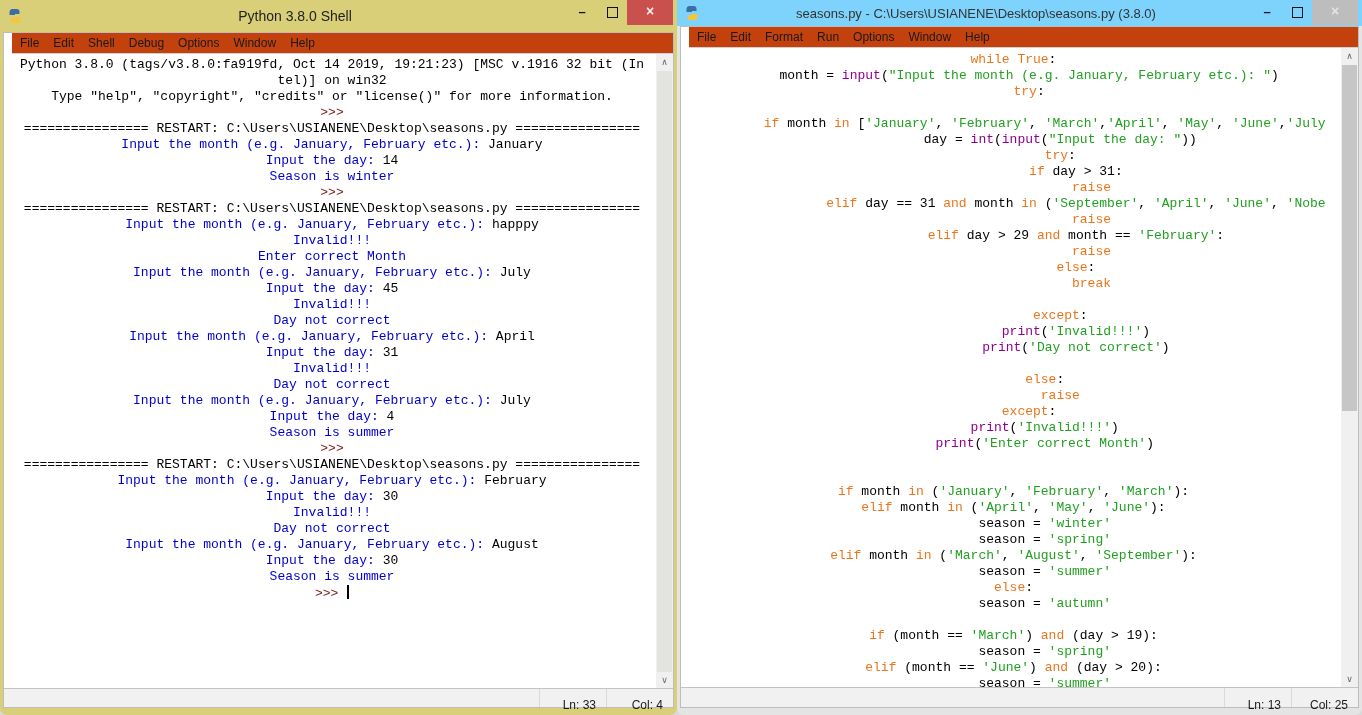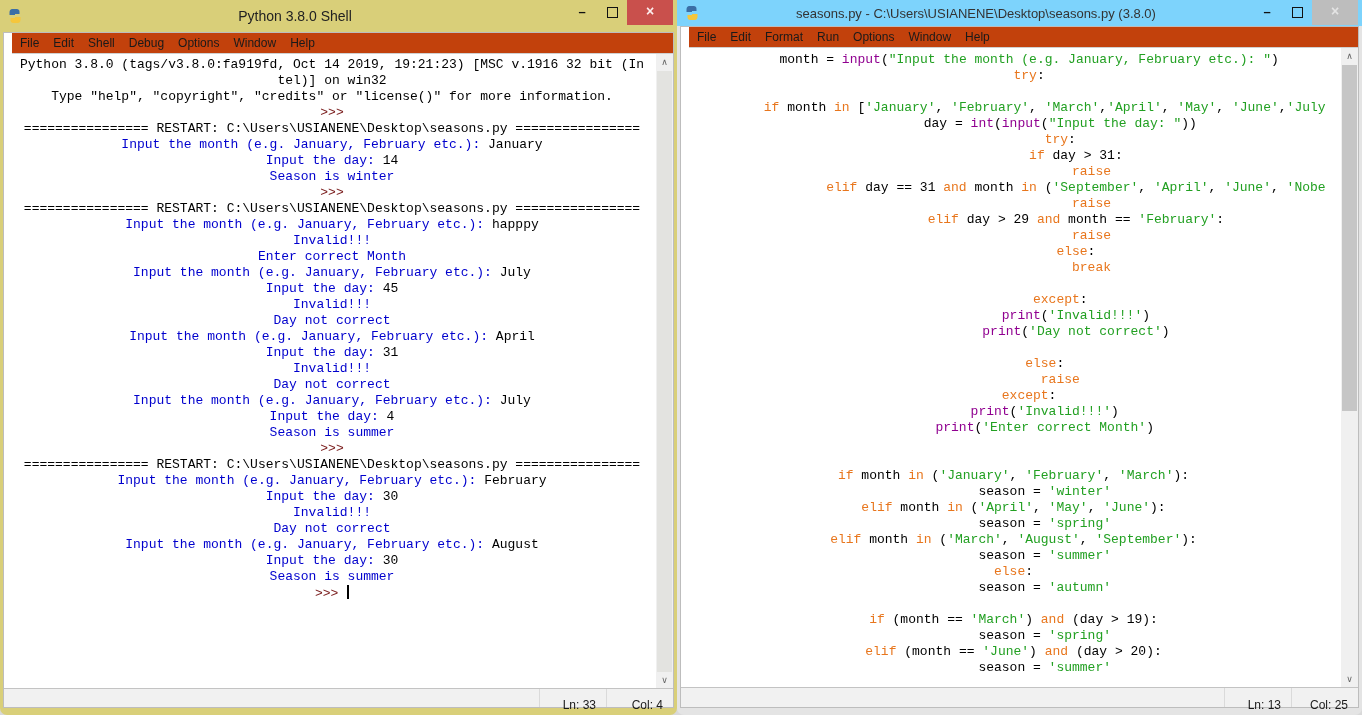--- a/index.html
+++ b/index.html
@@ -150,20 +150,21 @@
     <span class="title">seasons.py - C:\Users\USIANENE\Desktop\seasons.py (3.8.0)</span>
     <span class="controls">
       <span class="ctl"><span class="glyph-min">–</span></span>
       <span class="ctl"><span class="glyph-max"></span></span>
       <span class="ctl close close-inactive"><span>×</span></span>
     </span>
   </div>
   <div class="panel">
     <div class="menubar"><span class="menu-item">File</span><span class="menu-item">Edit</span><span class="menu-item">Format</span><span class="menu-item">Run</span><span class="menu-item">Options</span><span class="menu-item">Window</span><span class="menu-item">Help</span></div>
     <div class="textarea">
+        <div class="line"><span class="kw">while</span><span class="pl"> </span><span class="kw">True</span><span class="pl">:</span></div>
         <div class="line"><span class="pl">    month = </span><span class="bi">input</span><span class="pl">(</span><span class="st">"Input the month (e.g. January, February etc.): "</span><span class="pl">)</span></div>
         <div class="line"><span class="pl">    </span><span class="kw">try</span><span class="pl">:</span></div>
         <div class="line">&nbsp;</div>
         <div class="line"><span class="pl">        </span><span class="kw">if</span><span class="pl"> month </span><span class="kw">in</span><span class="pl"> [</span><span class="st">'January'</span><span class="pl">, </span><span class="st">'February'</span><span class="pl">, </span><span class="st">'March'</span><span class="pl">,</span><span class="st">'April'</span><span class="pl">, </span><span class="st">'May'</span><span class="pl">, </span><span class="st">'June'</span><span class="pl">,</span><span class="st">'July</span></div>
         <div class="line"><span class="pl">            day = </span><span class="bi">int</span><span class="pl">(</span><span class="bi">input</span><span class="pl">(</span><span class="st">"Input the day: "</span><span class="pl">))</span></div>
         <div class="line"><span class="pl">            </span><span class="kw">try</span><span class="pl">:</span></div>
         <div class="line"><span class="pl">                </span><span class="kw">if</span><span class="pl"> day &gt; 31:</span></div>
         <div class="line"><span class="pl">                    </span><span class="kw">raise</span></div>
         <div class="line"><span class="pl">                </span><span class="kw">elif</span><span class="pl"> day == 31 </span><span class="kw">and</span><span class="pl"> month </span><span class="kw">in</span><span class="pl"> (</span><span class="st">'September'</span><span class="pl">, </span><span class="st">'April'</span><span class="pl">, </span><span class="st">'June'</span><span class="pl">, </span><span class="st">'Nobe</span></div>
         <div class="line"><span class="pl">                    </span><span class="kw">raise</span></div>
@@ -177,22 +178,22 @@
         <div class="line"><span class="pl">                </span><span class="bi">print</span><span class="pl">(</span><span class="st">'Day not correct'</span><span class="pl">)</span></div>
         <div class="line">&nbsp;</div>
         <div class="line"><span class="pl">        </span><span class="kw">else</span><span class="pl">:</span></div>
         <div class="line"><span class="pl">            </span><span class="kw">raise</span></div>
         <div class="line"><span class="pl">    </span><span class="kw">except</span><span class="pl">:</span></div>
         <div class="line"><span class="pl">        </span><span class="bi">print</span><span class="pl">(</span><span class="st">'Invalid!!!'</span><span class="pl">)</span></div>
         <div class="line"><span class="pl">        </span><span class="bi">print</span><span class="pl">(</span><span class="st">'Enter correct Month'</span><span class="pl">)</span></div>
         <div class="line">&nbsp;</div>
         <div class="line">&nbsp;</div>
         <div class="line"><span class="kw">if</span><span class="pl"> month </span><span class="kw">in</span><span class="pl"> (</span><span class="st">'January'</span><span class="pl">, </span><span class="st">'February'</span><span class="pl">, </span><span class="st">'March'</span><span class="pl">):</span></div>
+        <div class="line"><span class="kw">elif</span><span class="pl"> month </span><span class="kw">in</span><span class="pl"> (</span><span class="st">'April'</span><span class="pl">, </span><span class="st">'May'</span><span class="pl">, </span><span class="st">'June'</span><span class="pl">):</span></div>
         <div class="line"><span class="pl">        season = </span><span class="st">'winter'</span></div>
-        <div class="line"><span class="kw">elif</span><span class="pl"> month </span><span class="kw">in</span><span class="pl"> (</span><span class="st">'April'</span><span class="pl">, </span><span class="st">'May'</span><span class="pl">, </span><span class="st">'June'</span><span class="pl">):</span></div>
         <div class="line"><span class="pl">        season = </span><span class="st">'spring'</span></div>
         <div class="line"><span class="kw">elif</span><span class="pl"> month </span><span class="kw">in</span><span class="pl"> (</span><span class="st">'March'</span><span class="pl">, </span><span class="st">'August'</span><span class="pl">, </span><span class="st">'September'</span><span class="pl">):</span></div>
         <div class="line"><span class="pl">        season = </span><span class="st">'summer'</span></div>
         <div class="line"><span class="kw">else</span><span class="pl">:</span></div>
         <div class="line"><span class="pl">        season = </span><span class="st">'autumn'</span></div>
         <div class="line">&nbsp;</div>
         <div class="line"><span class="kw">if</span><span class="pl"> (month == </span><span class="st">'March'</span><span class="pl">) </span><span class="kw">and</span><span class="pl"> (day &gt; 19):</span></div>
         <div class="line"><span class="pl">        season = </span><span class="st">'spring'</span></div>
         <div class="line"><span class="kw">elif</span><span class="pl"> (month == </span><span class="st">'June'</span><span class="pl">) </span><span class="kw">and</span><span class="pl"> (day &gt; 20):</span></div>
         <div class="line"><span class="pl">        season = </span><span class="st">'summer'</span></div>

